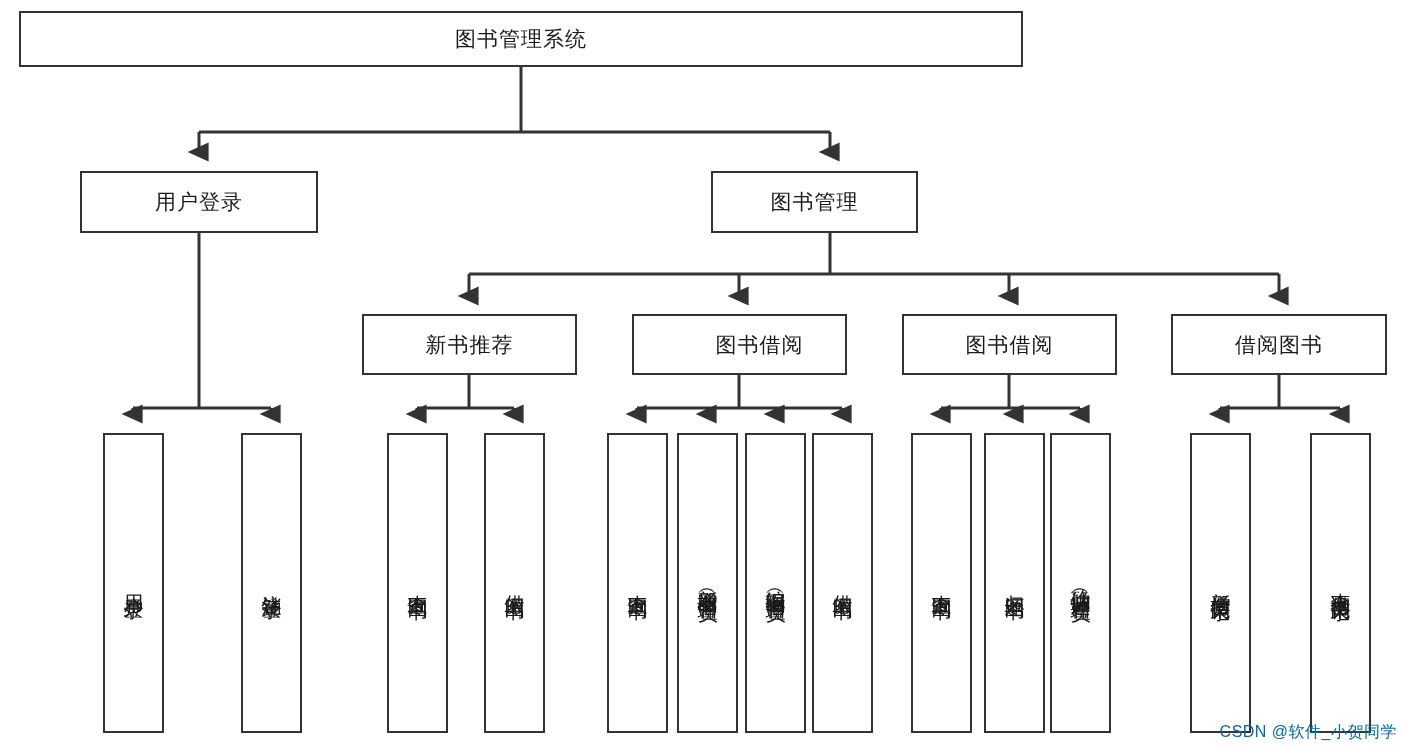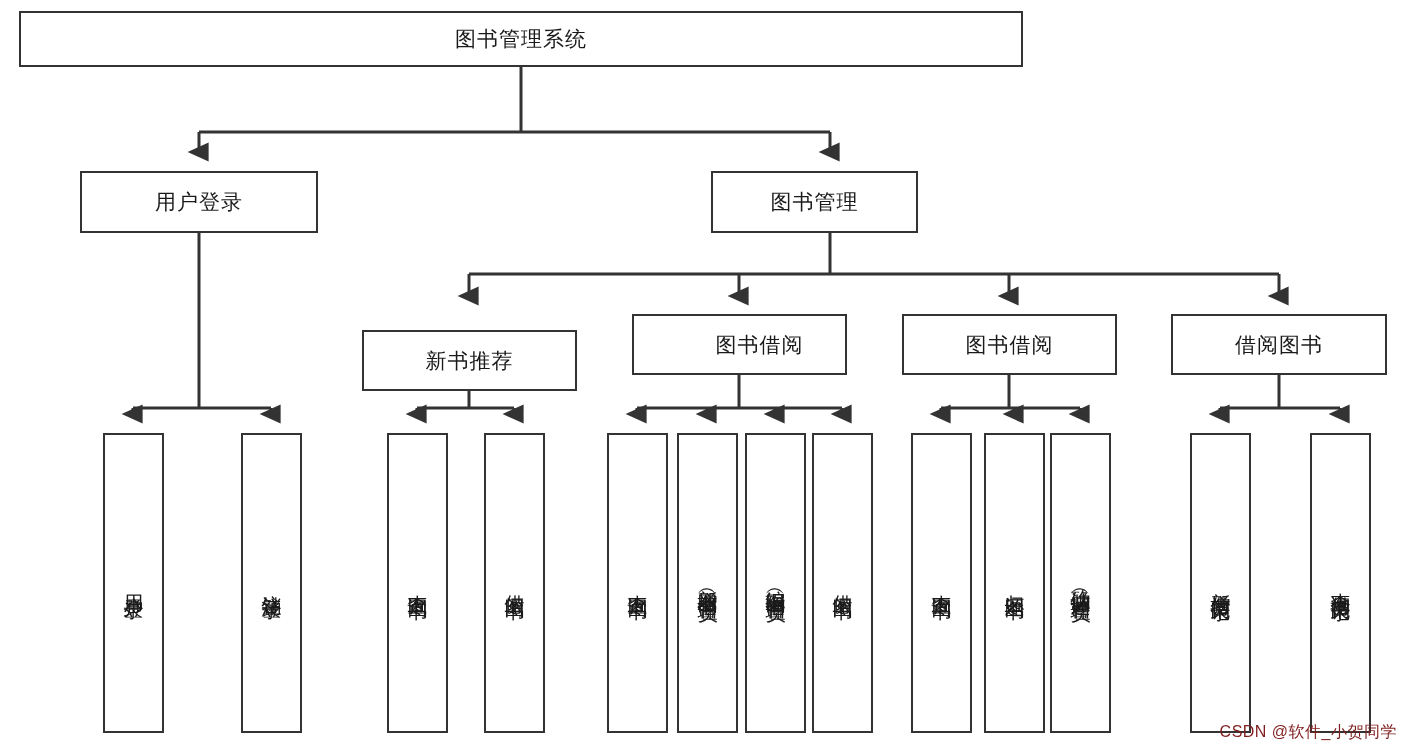--- a/index.html
+++ b/index.html
@@ -53,21 +53,21 @@
     text-orientation: upright;
     display: block;
     max-height: 100%;
   }
   .node-root { font-size: 22px; }
   #watermark {
     position: absolute;
     right: 8px;
     bottom: 4px;
     font-size: 16px;
-    color: #7f1d1d;
+    color: #0369a1;
     letter-spacing: 0.5px;
     white-space: nowrap;
   }
 </style>
 </head>
 <body>
 
 <div id="canvas">
 
   <svg id="wires" viewBox="0 0 1405 747" xmlns="http://www.w3.org/2000/svg">
@@ -127,21 +127,21 @@
 
   <div id="lvl2-layer">
       <div class="node horiz" style="left: 80px; top: 171px; width: 238px; height: 62px;">
         <span class="label">用户登录</span>
       </div>
       <div class="node horiz" style="left: 711px; top: 171px; width: 207px; height: 62px;">
         <span class="label">图书管理</span>
       </div>
     </div>
   <div id="lvl3-layer">
-      <div class="node horiz" style="left: 362px; top: 314px; width: 215px; height: 61px; margin-top: 16px;">
+      <div class="node horiz" style="left: 362px; top: 314px; width: 215px; height: 61px;">
         <span class="label">新书推荐</span>
       </div>
       <div class="node horiz" style="left: 632px; top: 314px; width: 215px; height: 61px; padding-left: 40px;">
         <span class="label">图书借阅</span>
       </div>
       <div class="node horiz" style="left: 902px; top: 314px; width: 215px; height: 61px;">
         <span class="label">图书借阅</span>
       </div>
       <div class="node horiz" style="left: 1171px; top: 314px; width: 216px; height: 61px;">
         <span class="label">借阅图书</span>

